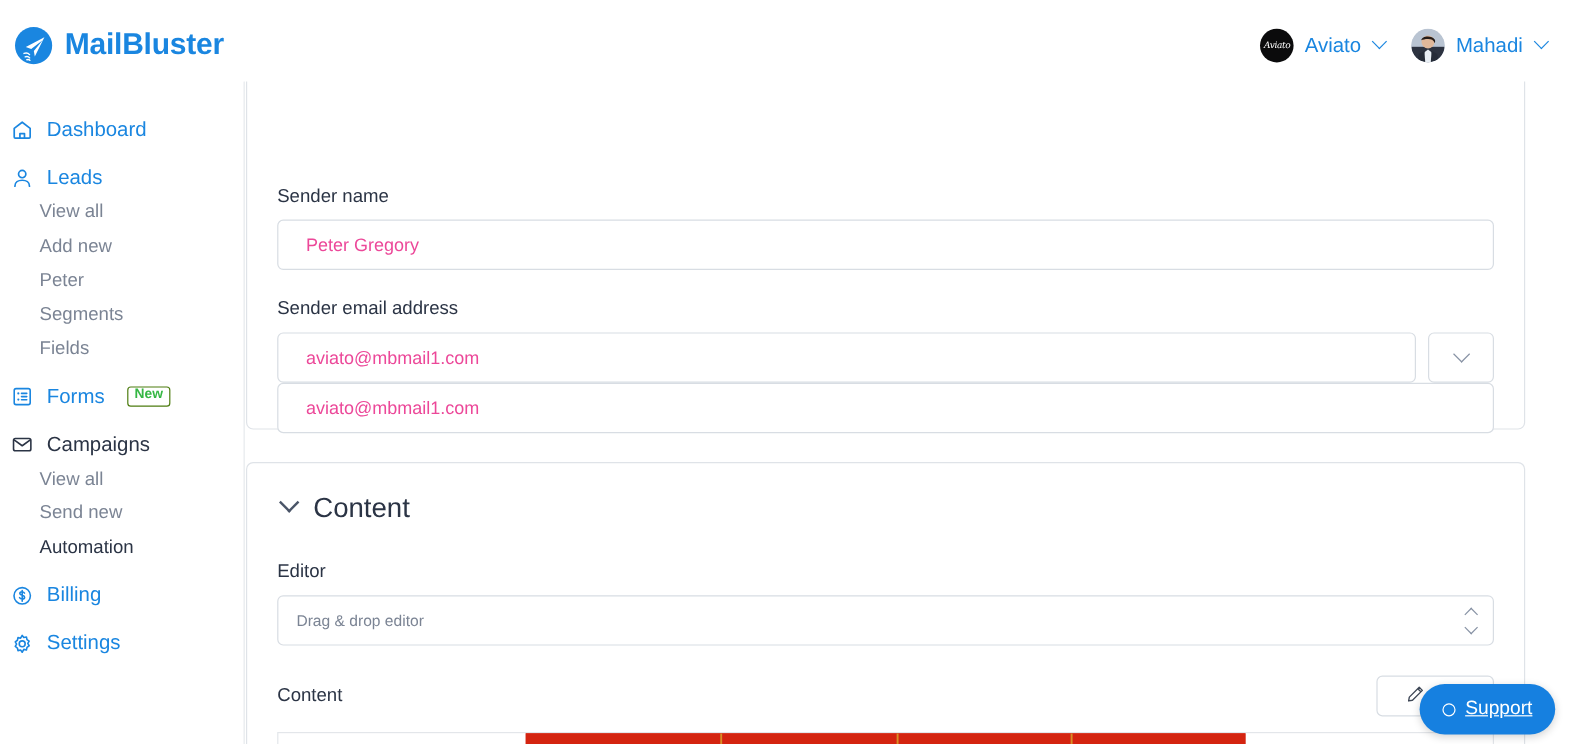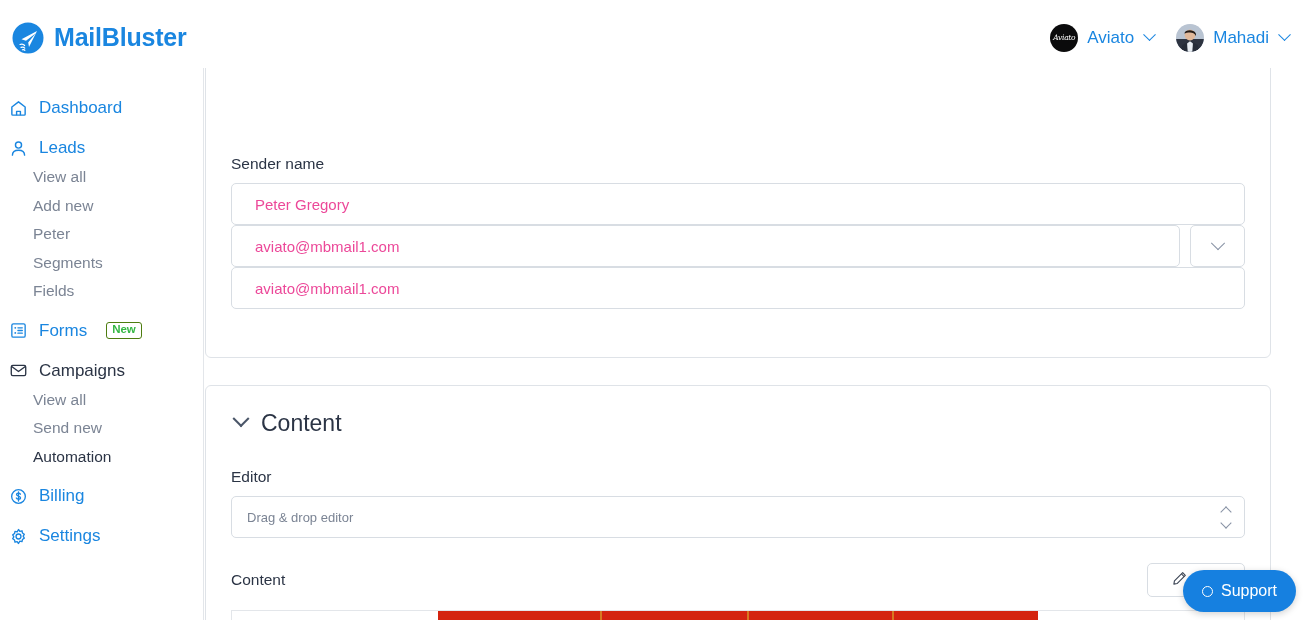--- a/index.html
+++ b/index.html
@@ -241,20 +241,21 @@
     height: 42px;
     padding: 16px 19px;
     border-radius: 21px;
     background: #1680e0;
     color: #ffffff;
     font-size: 16px;
     display: flex; align-items: center; gap: 8px;
     cursor: pointer;
     box-shadow: 0 2px 7px rgba(0,0,0,.18);
     z-index: 30;
+    text-decoration: underline;
   }
   .support .ring {
     width: 11px; height: 11px;
     border-radius: 50%;
     border: 1.8px solid #ffffff;
   }
   .mb10 { margin-bottom: 10px; }
   .mt20 { margin-top: 20px; }
   .mt24 { margin-top: 24px; }
 </style>
@@ -406,20 +407,21 @@
 
 <div class="main">
 
   <div class="card card-sender">
 
     <div style="height:148px"></div>
 
     <div class="field-label mb10">Sender name</div>
     <div class="input">Peter Gregory</div>
 
+    <div class="field-label mb10 mt24">Sender email address</div>
     <div class="input-row">
       <div class="input">aviato@mbmail1.com</div>
       <div class="dropdown-btn">
         <span class="chev-down"></span>
       </div>
     </div>
 
     <div class="input">aviato@mbmail1.com</div>
 
   </div>

